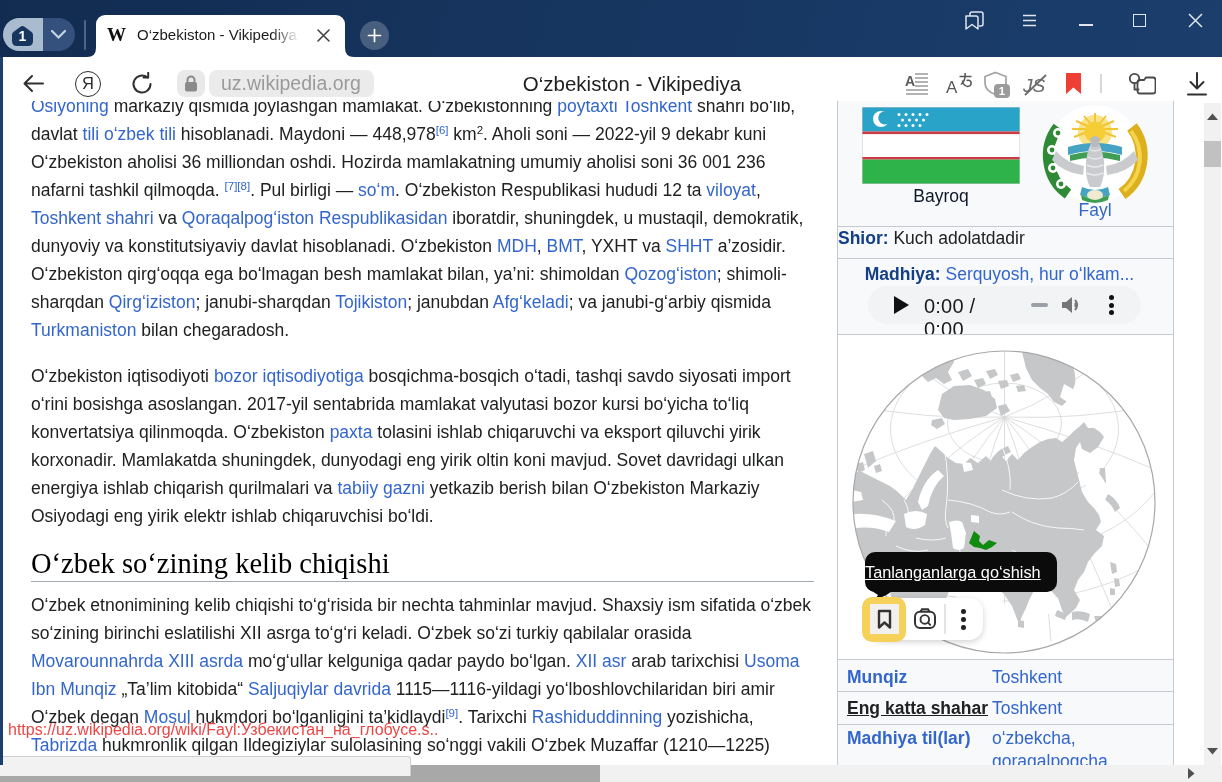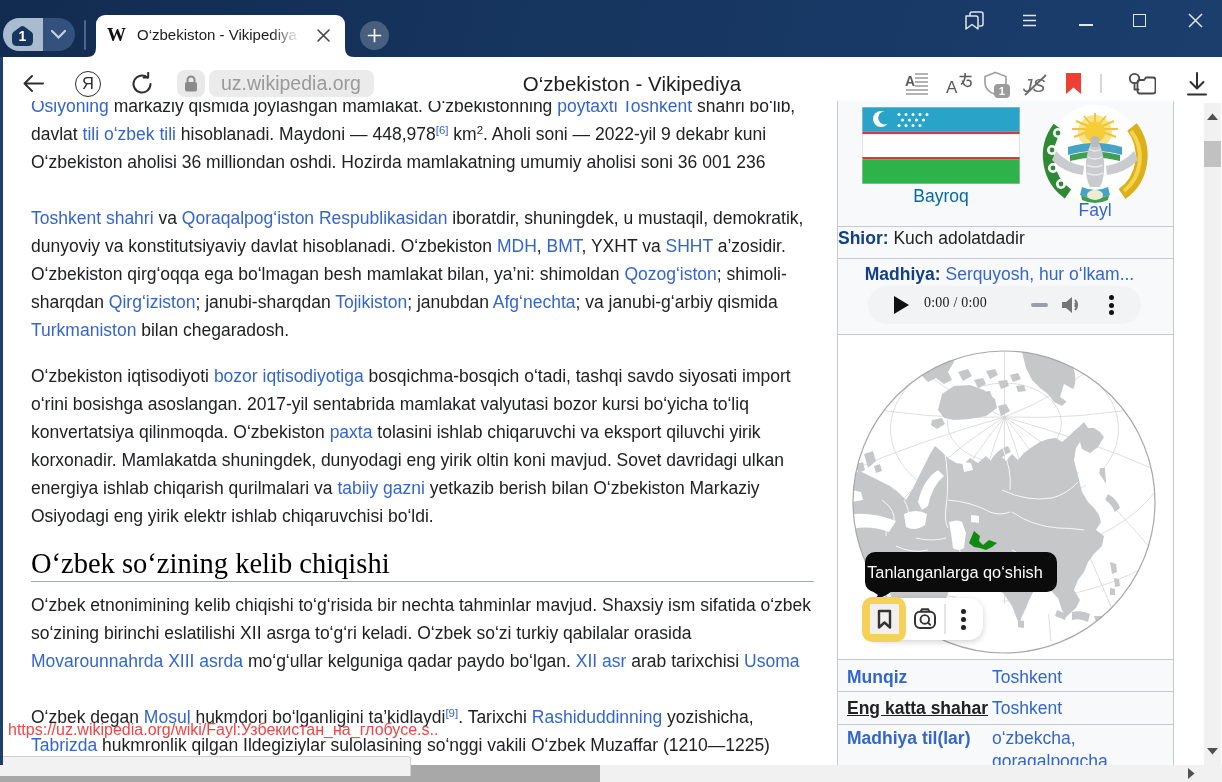--- a/index.html
+++ b/index.html
@@ -11,39 +11,41 @@
 .ib-line{position:absolute;left:837px;width:337px;height:1px;background:#c6cad0;}
 .ibt{position:absolute;font-size:17.5px;white-space:nowrap;}
 </style></head>
 <body>
 
 <div id="article" class="abs" style="left:0;top:0;width:1222px;height:782px;overflow:hidden;">
 
 <div class="ln" style="top:92px"><a>Osiyoning</a> markaziy qismida joylashgan mamlakat. O‘zbekistonning <a>poytaxti Toshkent</a> shahri bo‘lib,</div>
 <div class="ln" style="top:120px">davlat <a>tili o‘zbek tili</a> hisoblanadi. Maydoni — 448,978<sup><a>[6]</a></sup> km<sup>2</sup>. Aholi soni — 2022-yil 9 dekabr kuni</div>
 <div class="ln" style="top:148px">O‘zbekiston aholisi 36 milliondan oshdi. Hozirda mamlakatning umumiy aholisi soni 36 001 236</div>
+<div class="ln" style="top:176px">nafarni tashkil qilmoqda. <sup><a>[7][8]</a></sup>. Pul birligi — <a>so‘m</a>. O‘zbekiston Respublikasi hududi 12 ta <a>viloyat</a>,</div>
 <div class="ln" style="top:204px"><a>Toshkent shahri</a> va <a>Qoraqalpog‘iston Respublikasidan</a> iboratdir, shuningdek, u mustaqil, demokratik,</div>
 <div class="ln" style="top:232px">dunyoviy va konstitutsiyaviy davlat hisoblanadi. O‘zbekiston <a>MDH</a>, <a>BMT</a>, YXHT va <a>SHHT</a> a’zosidir.</div>
 <div class="ln" style="top:260px">O‘zbekiston qirg‘oqqa ega bo‘lmagan besh mamlakat bilan, ya’ni: shimoldan <a>Qozog‘iston</a>; shimoli-</div>
-<div class="ln" style="top:288px">sharqdan <a>Qirg‘iziston</a>; janubi-sharqdan <a>Tojikiston</a>; janubdan <a>Afg‘nechta</a>; va janubi-g‘arbiy qismida</div>
+<div class="ln" style="top:288px">sharqdan <a>Qirg‘iziston</a>; janubi-sharqdan <a>Tojikiston</a>; janubdan <a>Afg‘keladi</a>; va janubi-g‘arbiy qismida</div>
 <div class="ln" style="top:316px"><a>Turkmaniston</a> bilan chegaradosh.</div>
 
 <div class="ln" style="top:362px">O‘zbekiston iqtisodiyoti <a>bozor iqtisodiyotiga</a> bosqichma-bosqich o‘tadi, tashqi savdo siyosati import</div>
 <div class="ln" style="top:390px">o‘rini bosishga asoslangan. 2017-yil sentabrida mamlakat valyutasi bozor kursi bo‘yicha to‘liq</div>
 <div class="ln" style="top:418px">konvertatsiya qilinmoqda. O‘zbekiston <a>paxta</a> tolasini ishlab chiqaruvchi va eksport qiluvchi yirik</div>
 <div class="ln" style="top:446px">korxonadir. Mamlakatda shuningdek, dunyodagi eng yirik oltin koni mavjud. Sovet davridagi ulkan</div>
 <div class="ln" style="top:474px">energiya ishlab chiqarish qurilmalari va <a>tabiiy gazni</a> yetkazib berish bilan O‘zbekiston Markaziy</div>
 <div class="ln" style="top:502px">Osiyodagi eng yirik elektr ishlab chiqaruvchisi bo‘ldi.</div>
 
 <div class="abs" style="left:31px;top:549px;width:783px;height:33px;border-bottom:1px solid #a2a9b1;
   font-family:'Liberation Serif',serif;font-size:28.5px;line-height:30px;color:#000;">O‘zbek so‘zining kelib chiqishi</div>
 
 <div class="ln" style="top:591px">O‘zbek etnonimining kelib chiqishi to‘g‘risida bir nechta tahminlar mavjud. Shaxsiy ism sifatida o‘zbek</div>
 <div class="ln" style="top:647px"><a>Movarounnahrda XIII asrda</a> mo‘g‘ullar kelguniga qadar paydo bo‘lgan. <a>XII asr</a> arab tarixchisi <a>Usoma</a></div>
 <div class="ln" style="top:619px">so‘zining birinchi eslatilishi XII asrga to‘g‘ri keladi. O‘zbek so‘zi turkiy qabilalar orasida</div>
+<div class="ln" style="top:675px"><a>Ibn Munqiz</a> „Ta’lim kitobida“ <a>Saljuqiylar davrida</a> 1115—1116-yildagi yo‘lboshlovchilaridan biri amir</div>
 <div class="ln" style="top:703px">O‘zbek degan <a>Mosul</a> hukmdori bo‘lganligini ta’kidlaydi<sup><a>[9]</a></sup>. Tarixchi <a>Rashiduddinning</a> yozishicha,</div>
 <div class="ln" style="top:731px"><a>Tabrizda</a> hukmronlik qilgan Ildegiziylar sulolasining so‘nggi vakili O‘zbek Muzaffar (1210—1225)</div>
 </div>
 
 <div id="infobox">
 
 <div class="abs" style="left:837px;top:90px;width:337px;height:136px;background:#f8f9fa;border-left:1px solid #c6cad0;border-right:1px solid #c6cad0;"></div>
 
 <svg class="abs" style="left:862px;top:107px" width="158" height="77" viewBox="0 0 158 77">
  <rect width="158" height="77" fill="#fff"></rect>
@@ -63,21 +65,21 @@
         <circle cx="61.5" cy="13" r="1.5"></circle>
   <circle cx="37" cy="7.4" r="1.5"></circle>
         <circle cx="44" cy="7.4" r="1.5"></circle>
         <circle cx="51" cy="7.4" r="1.5"></circle>
         <circle cx="58" cy="7.4" r="1.5"></circle>
         <circle cx="65" cy="7.4" r="1.5"></circle>
   <circle cx="58" cy="18.6" r="1.5"></circle>
  </g>
  <rect width="158" height="77" fill="none" stroke="#c8c8c8" stroke-width="1"></rect>
 </svg>
-<div class="ibt" style="left:862px;top:186px;width:158px;text-align:center;color:#0369a1;">Bayroq</div>
+<div class="ibt" style="left:862px;top:186px;width:158px;text-align:center;color:#0f172a;">Bayroq</div>
 
 <svg class="abs" style="left:1038px;top:103px" width="114" height="103" viewBox="0 0 114 103">
  <ellipse cx="57" cy="51" rx="47" ry="49" fill="#fff"></ellipse>
  <g fill="none">
   <path d="M30 91 A44 46 0 0 1 20 24" stroke="#2e8a35" stroke-width="11"></path>
   <path d="M84 91 A44 46 0 0 0 94 24" stroke="#dcaf1d" stroke-width="12"></path>
   <path d="M86 88 A40 42 0 0 0 93 28" stroke="#f5d34a" stroke-width="4"></path>
  </g>
  <circle cx="20" cy="30" r="5" fill="#fff"></circle>
       <circle cx="14" cy="47" r="5" fill="#fff"></circle>
@@ -114,21 +116,21 @@
 <div class="ibt" style="left:838px;top:228px;width:335px;text-align:left;"><b style="color:#123f86">Shior:</b> <span style="color:#202122">Kuch adolatdadir</span></div>
 <div class="ib-line" style="top:258px"></div>
 
 <div class="abs" style="left:837px;top:259px;width:337px;height:75px;background:#f8f9fa;border-left:1px solid #c6cad0;border-right:1px solid #c6cad0;"></div>
 <div class="ibt" style="left:826px;top:264px;width:347px;text-align:center;"><b style="color:#123f86">Madhiya:</b> <a>Serquyosh, hur o‘lkam...</a></div>
 
 <div class="abs" style="left:868px;top:286px;width:273px;height:38px;background:#f1f3f4;border-radius:19px;"></div>
 <svg class="abs" style="left:892px;top:295px" width="18" height="20" viewBox="0 0 18 20">
       <path d="M2 1 L17 10 L2 19 Z" fill="#111"></path>
     </svg>
-<div class="abs" style="left:924px;top:295px;width:92px;font-size:14px;color:#1b1b1b;letter-spacing:0.2px;font-family:Liberation Serif, serif;">0:00 / 0:00</div>
+<div class="abs" style="left:924px;top:295px;width:92px;font-size:20px;color:#1b1b1b;letter-spacing:0.2px;">0:00 / 0:00</div>
 <div class="abs" style="left:1031px;top:303px;width:17px;height:4px;border-radius:2px;background:#9aa0a6;"></div>
 <svg class="abs" style="left:1059px;top:294px" width="24" height="22" viewBox="0 0 24 22">
  <path d="M3 8 h4 l6 -5 v16 l-6 -5 h-4 Z" fill="#757575"></path>
  <path d="M16 6 a7 7 0 0 1 0 10 M16 9 a3.4 3.4 0 0 1 0 4" stroke="#757575" stroke-width="2" fill="none"></path>
 </svg>
 <div class="abs" style="left:1109px;top:295px;width:5px;height:20px;">
  <div style="position:absolute;top:0px;width:5px;height:5px;border-radius:50%;background:#111"></div>
  <div style="position:absolute;top:7.5px;width:5px;height:5px;border-radius:50%;background:#111"></div>
  <div style="position:absolute;top:15px;width:5px;height:5px;border-radius:50%;background:#111"></div>
 </div>
@@ -248,21 +250,21 @@
 <div class="ibt" style="left:992px;top:728px;color:#3366cc;">o‘zbekcha,</div>
 <div class="ibt" style="left:992px;top:751px;color:#3366cc;">qoraqalpoqcha</div>
 </div>
 
 <div id="overlay">
 
  <div class="abs" style="left:865px;top:552px;width:192px;height:40px;background:#0b0b0b;border-radius:10px;"></div>
  <svg class="abs" style="left:872px;top:591px" width="20" height="8" viewBox="0 0 20 8">
       <path d="M0 0 H20 L16 3 Q8 8 4 7 L6 4 Z" fill="#0b0b0b"></path>
     </svg>
- <div class="abs" style="left:865px;top:552px;width:180px;height:40px;line-height:40px;text-align:center;color:#fff;font-size:16.3px;">Tanlanganlarga qo‘shish</div>
+ <div class="abs" style="left:865px;top:552px;width:180px;height:40px;line-height:40px;text-align:left;color:#fff;font-size:16.3px;text-decoration:underline;">Tanlanganlarga qo‘shish</div>
 
  <div class="abs" style="left:869px;top:598px;width:114px;height:42px;background:#fff;border-radius:14px;box-shadow:0 2px 6px rgba(0,0,0,0.18);"></div>
  <div class="abs" style="left:862px;top:597px;width:44px;height:45px;background:#f5d159;border-radius:10px;"></div>
  <div class="abs" style="left:870px;top:604px;width:29px;height:30px;background:#f1f0ee;"></div>
  <svg class="abs" style="left:877px;top:609px" width="15" height="21" viewBox="0 0 15 21">
   <path d="M2 2 H13 V18.5 L7.5 13.5 L2 18.5 Z" fill="none" stroke="#333" stroke-width="2.4" stroke-linejoin="round"></path>
  </svg>
  <svg class="abs" style="left:913px;top:607px" width="24" height="24" viewBox="0 0 24 24">
   <path d="M7.5 4.8 L9 2.3 H15 L16.5 4.8" fill="none" stroke="#333" stroke-width="2"></path>
   <rect x="2" y="4.8" width="20" height="16.2" rx="5" fill="none" stroke="#333" stroke-width="2"></rect>

